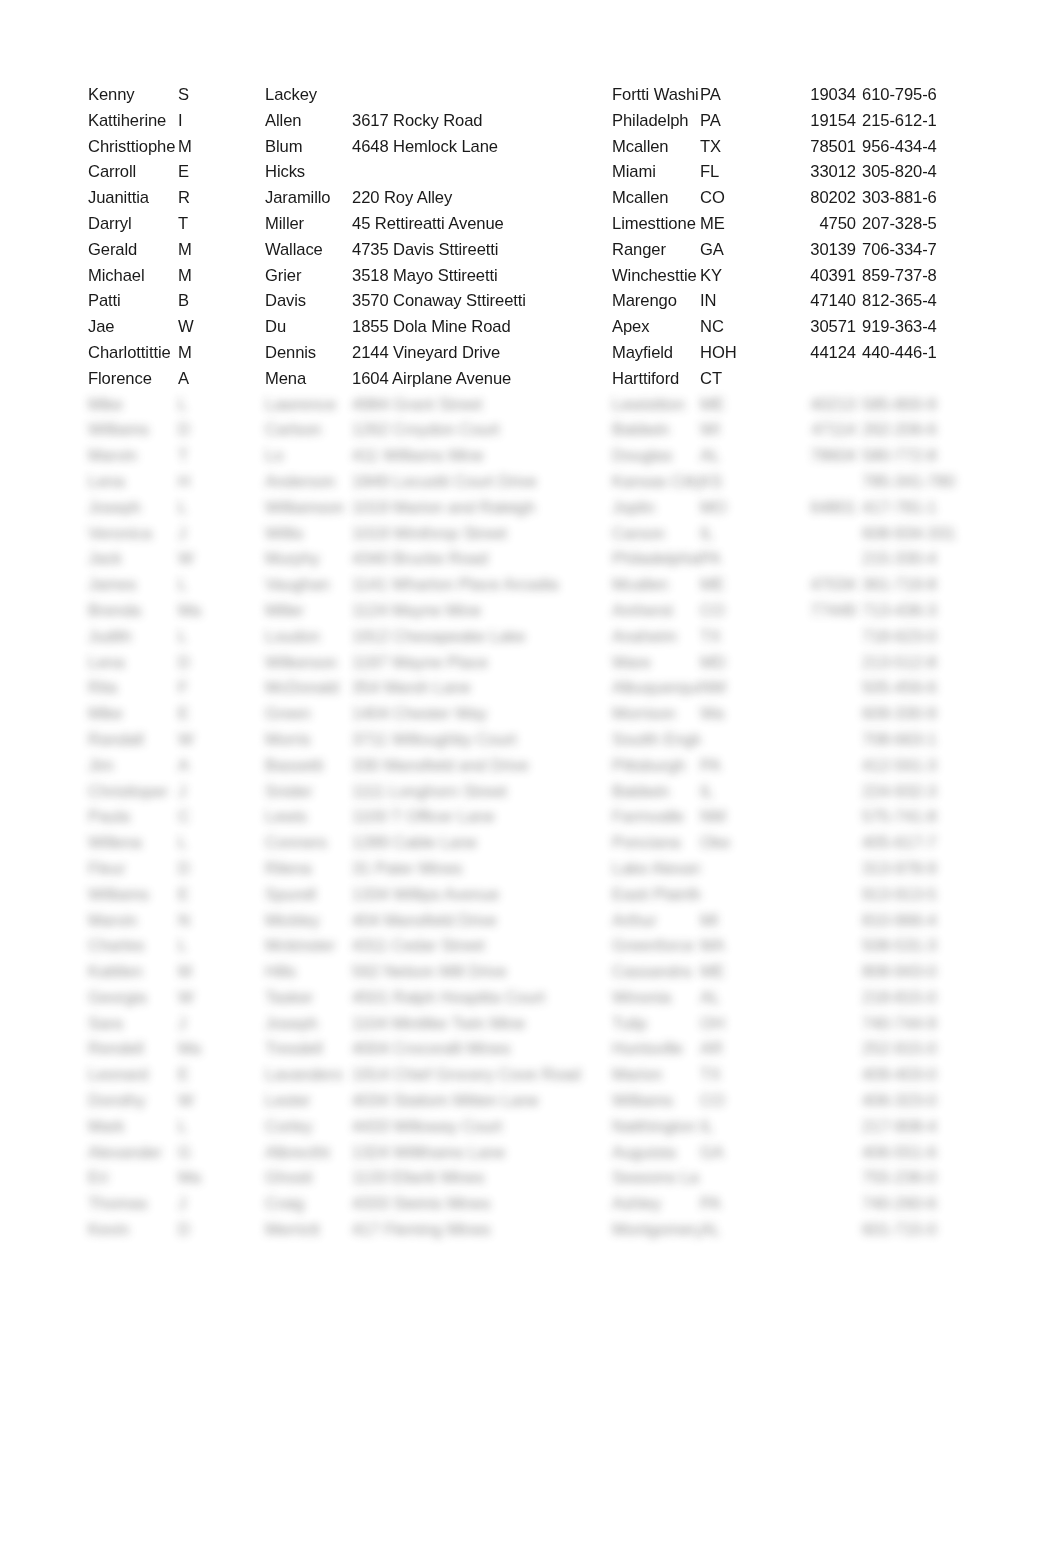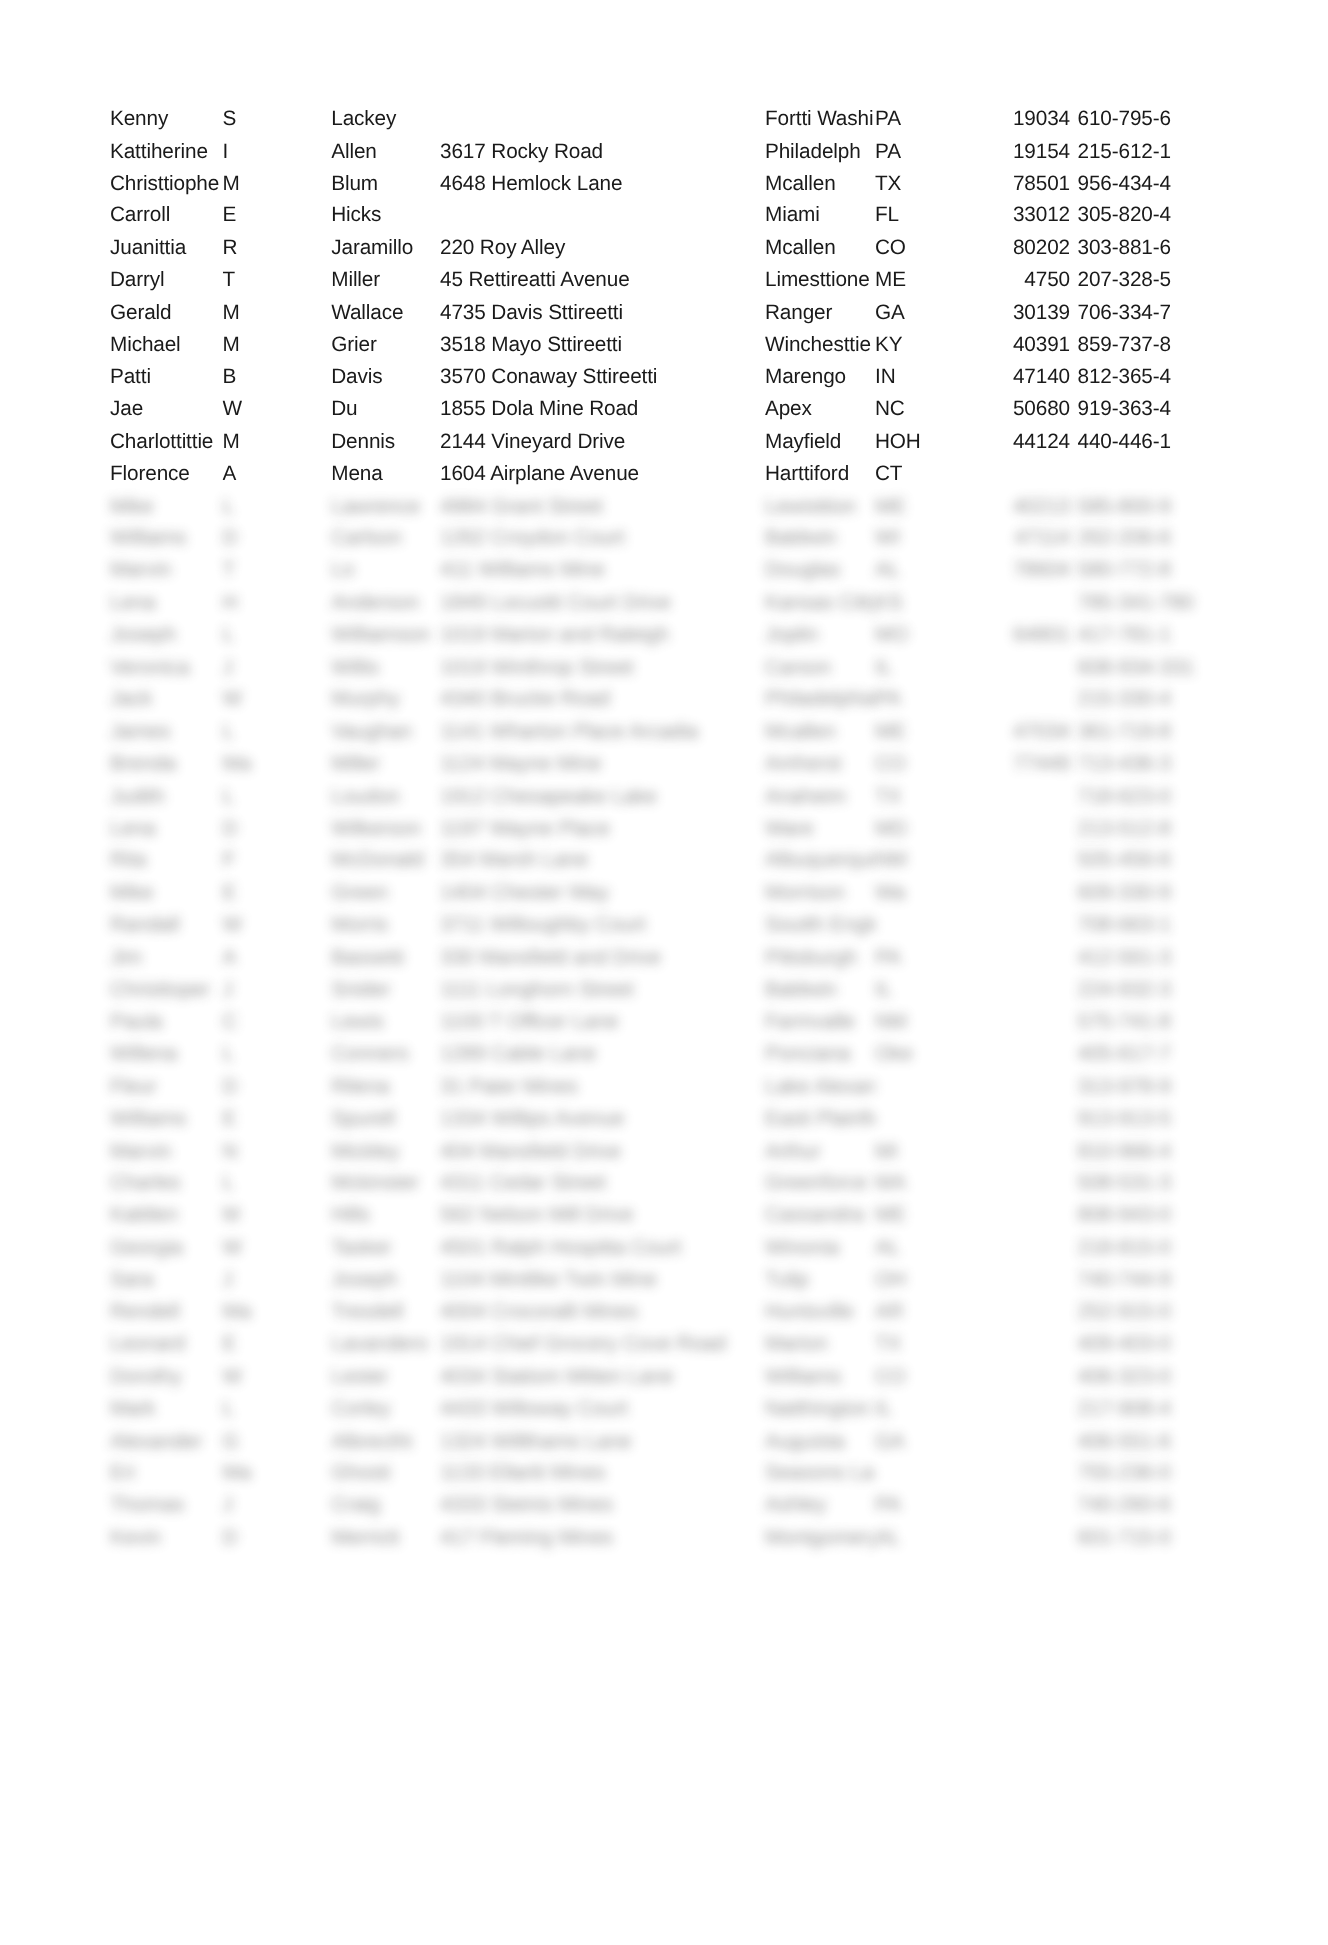--- a/index.html
+++ b/index.html
@@ -163,21 +163,21 @@
         <div class="cell c-zip">47140</div>
         <div class="cell c-phone">812-365-4</div>
       </div>
       <div class="row">
         <div class="cell c-first">Jae</div>
         <div class="cell c-mid">W</div>
         <div class="cell c-last">Du</div>
         <div class="cell c-addr">1855 Dola Mine Road</div>
         <div class="cell c-city">Apex</div>
         <div class="cell c-state">NC</div>
-        <div class="cell c-zip">50680</div>
+        <div class="cell c-zip">30571</div>
         <div class="cell c-phone">919-363-4</div>
       </div>
       <div class="row">
         <div class="cell c-first">Charlottittie</div>
         <div class="cell c-mid">M</div>
         <div class="cell c-last">Dennis</div>
         <div class="cell c-addr">2144 Vineyard Drive</div>
         <div class="cell c-city">Mayfield</div>
         <div class="cell c-state">HOH</div>
         <div class="cell c-zip">44124</div>

